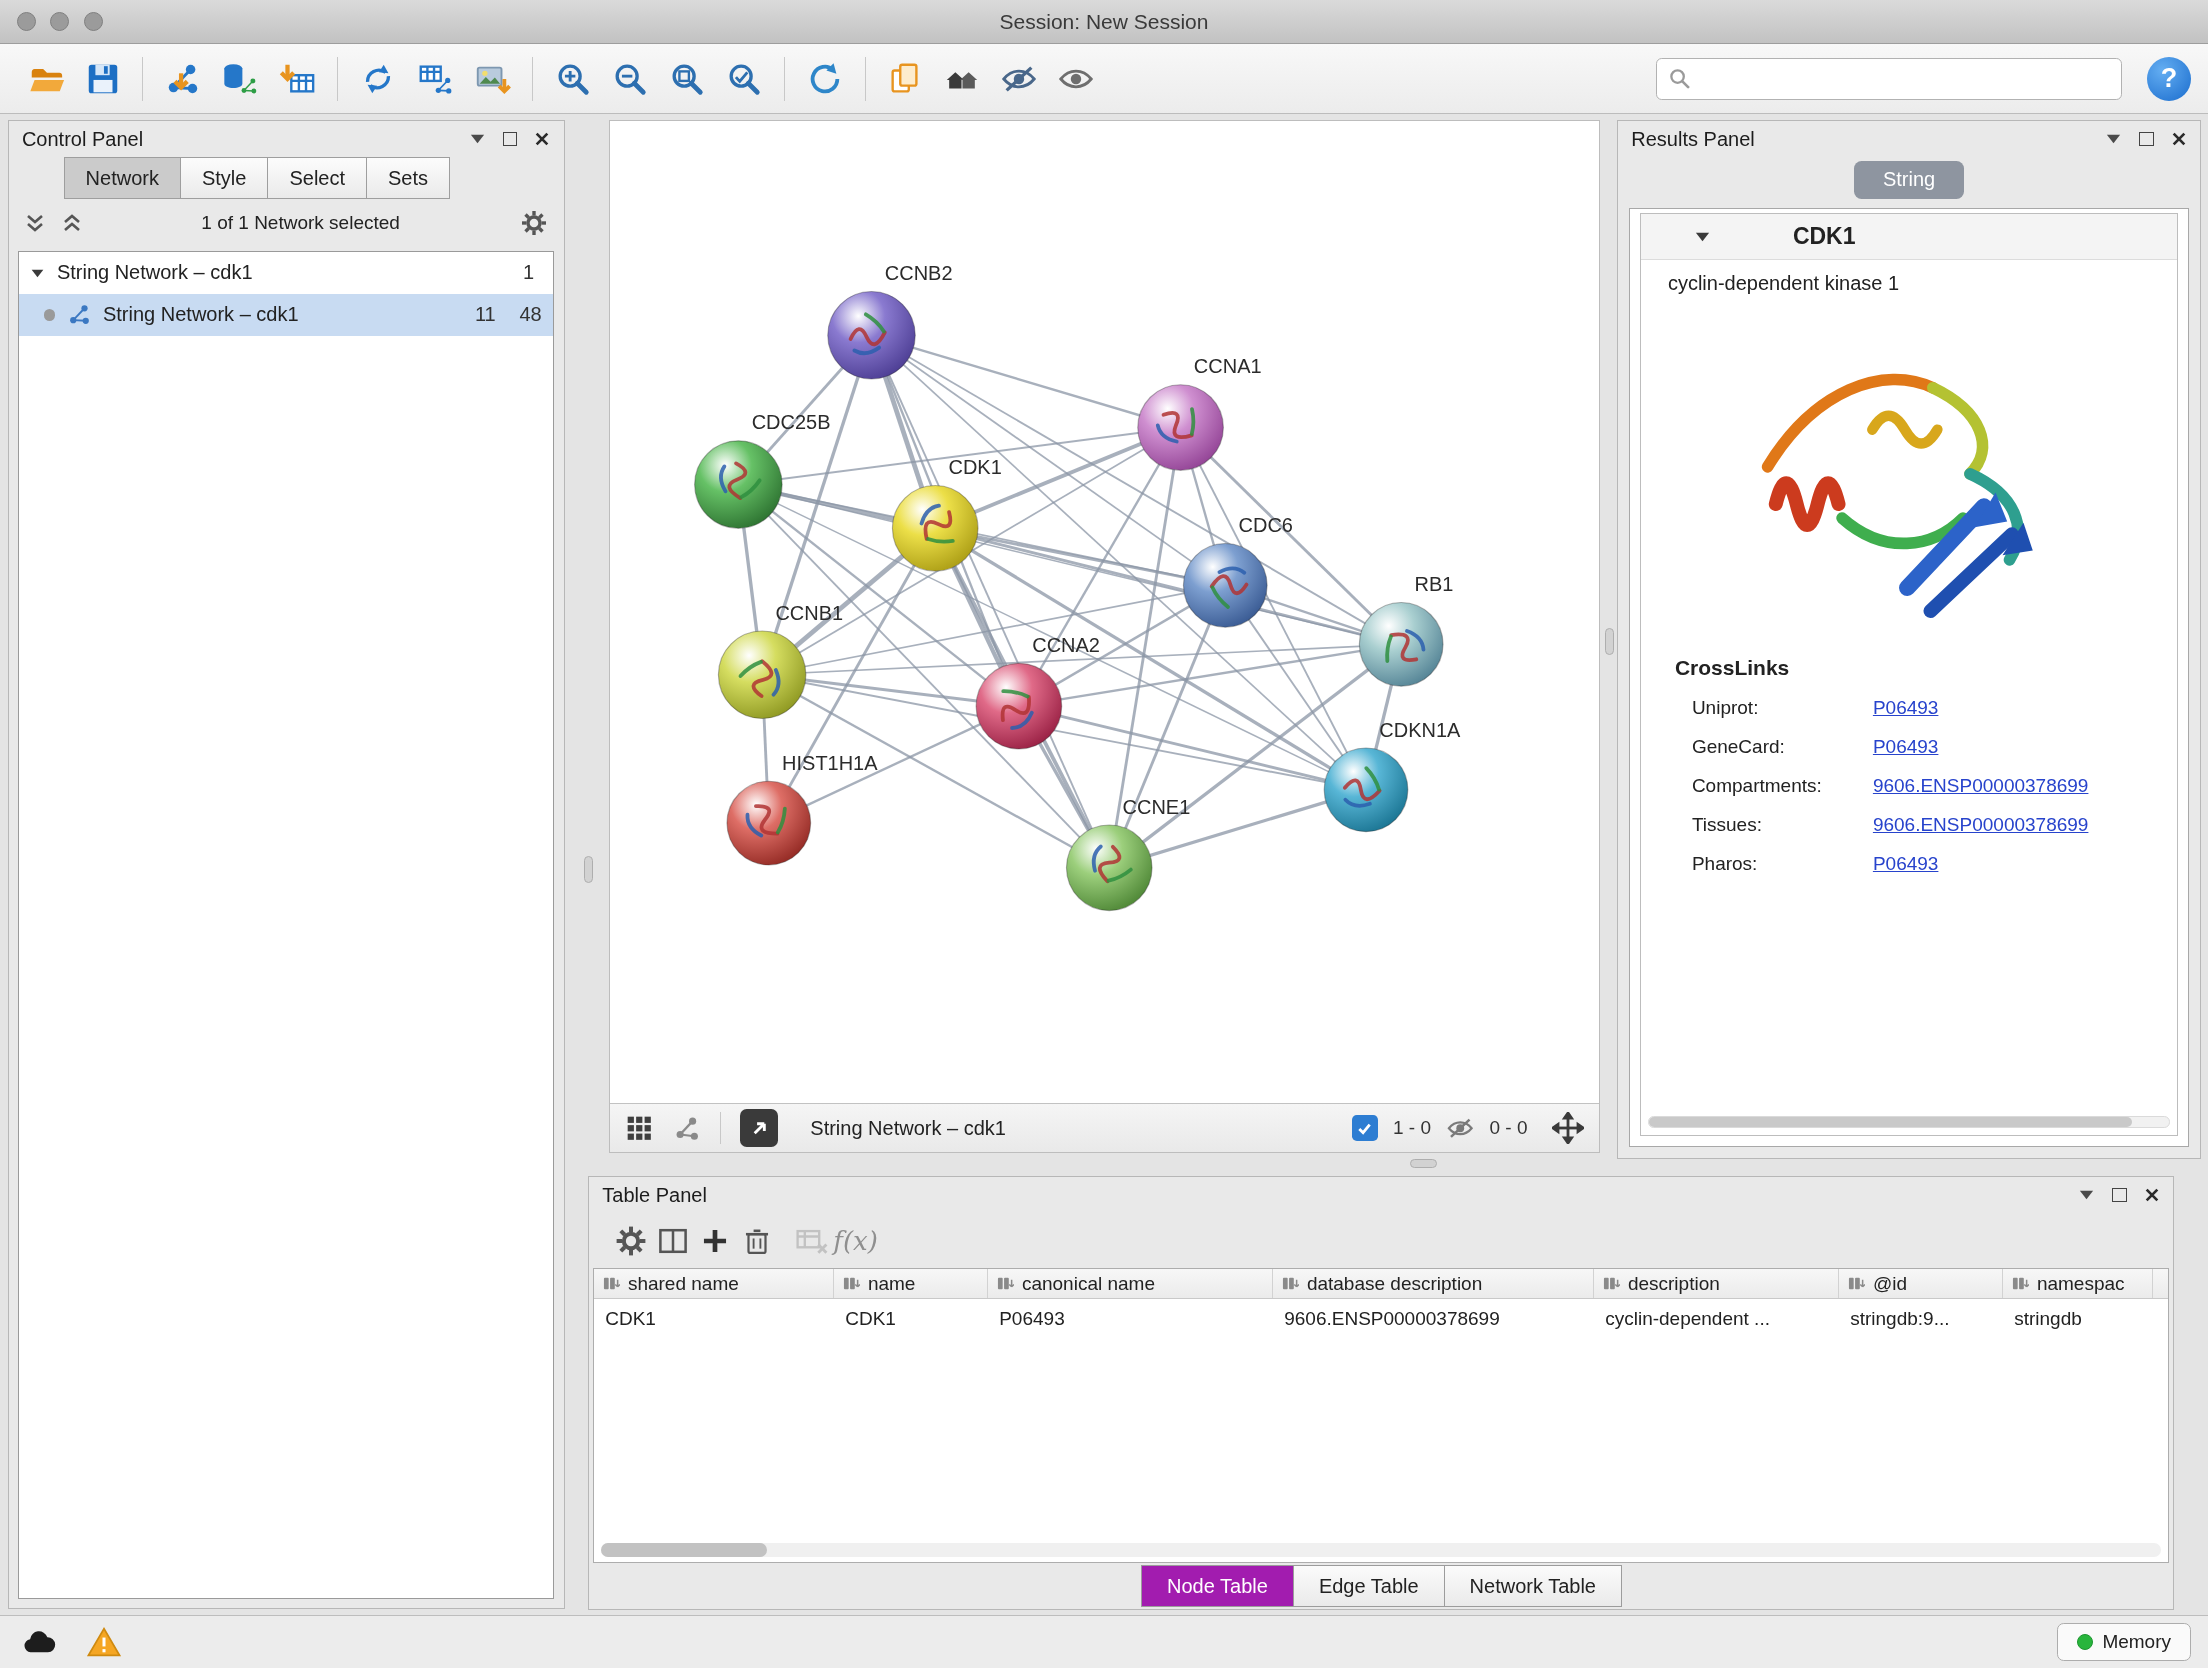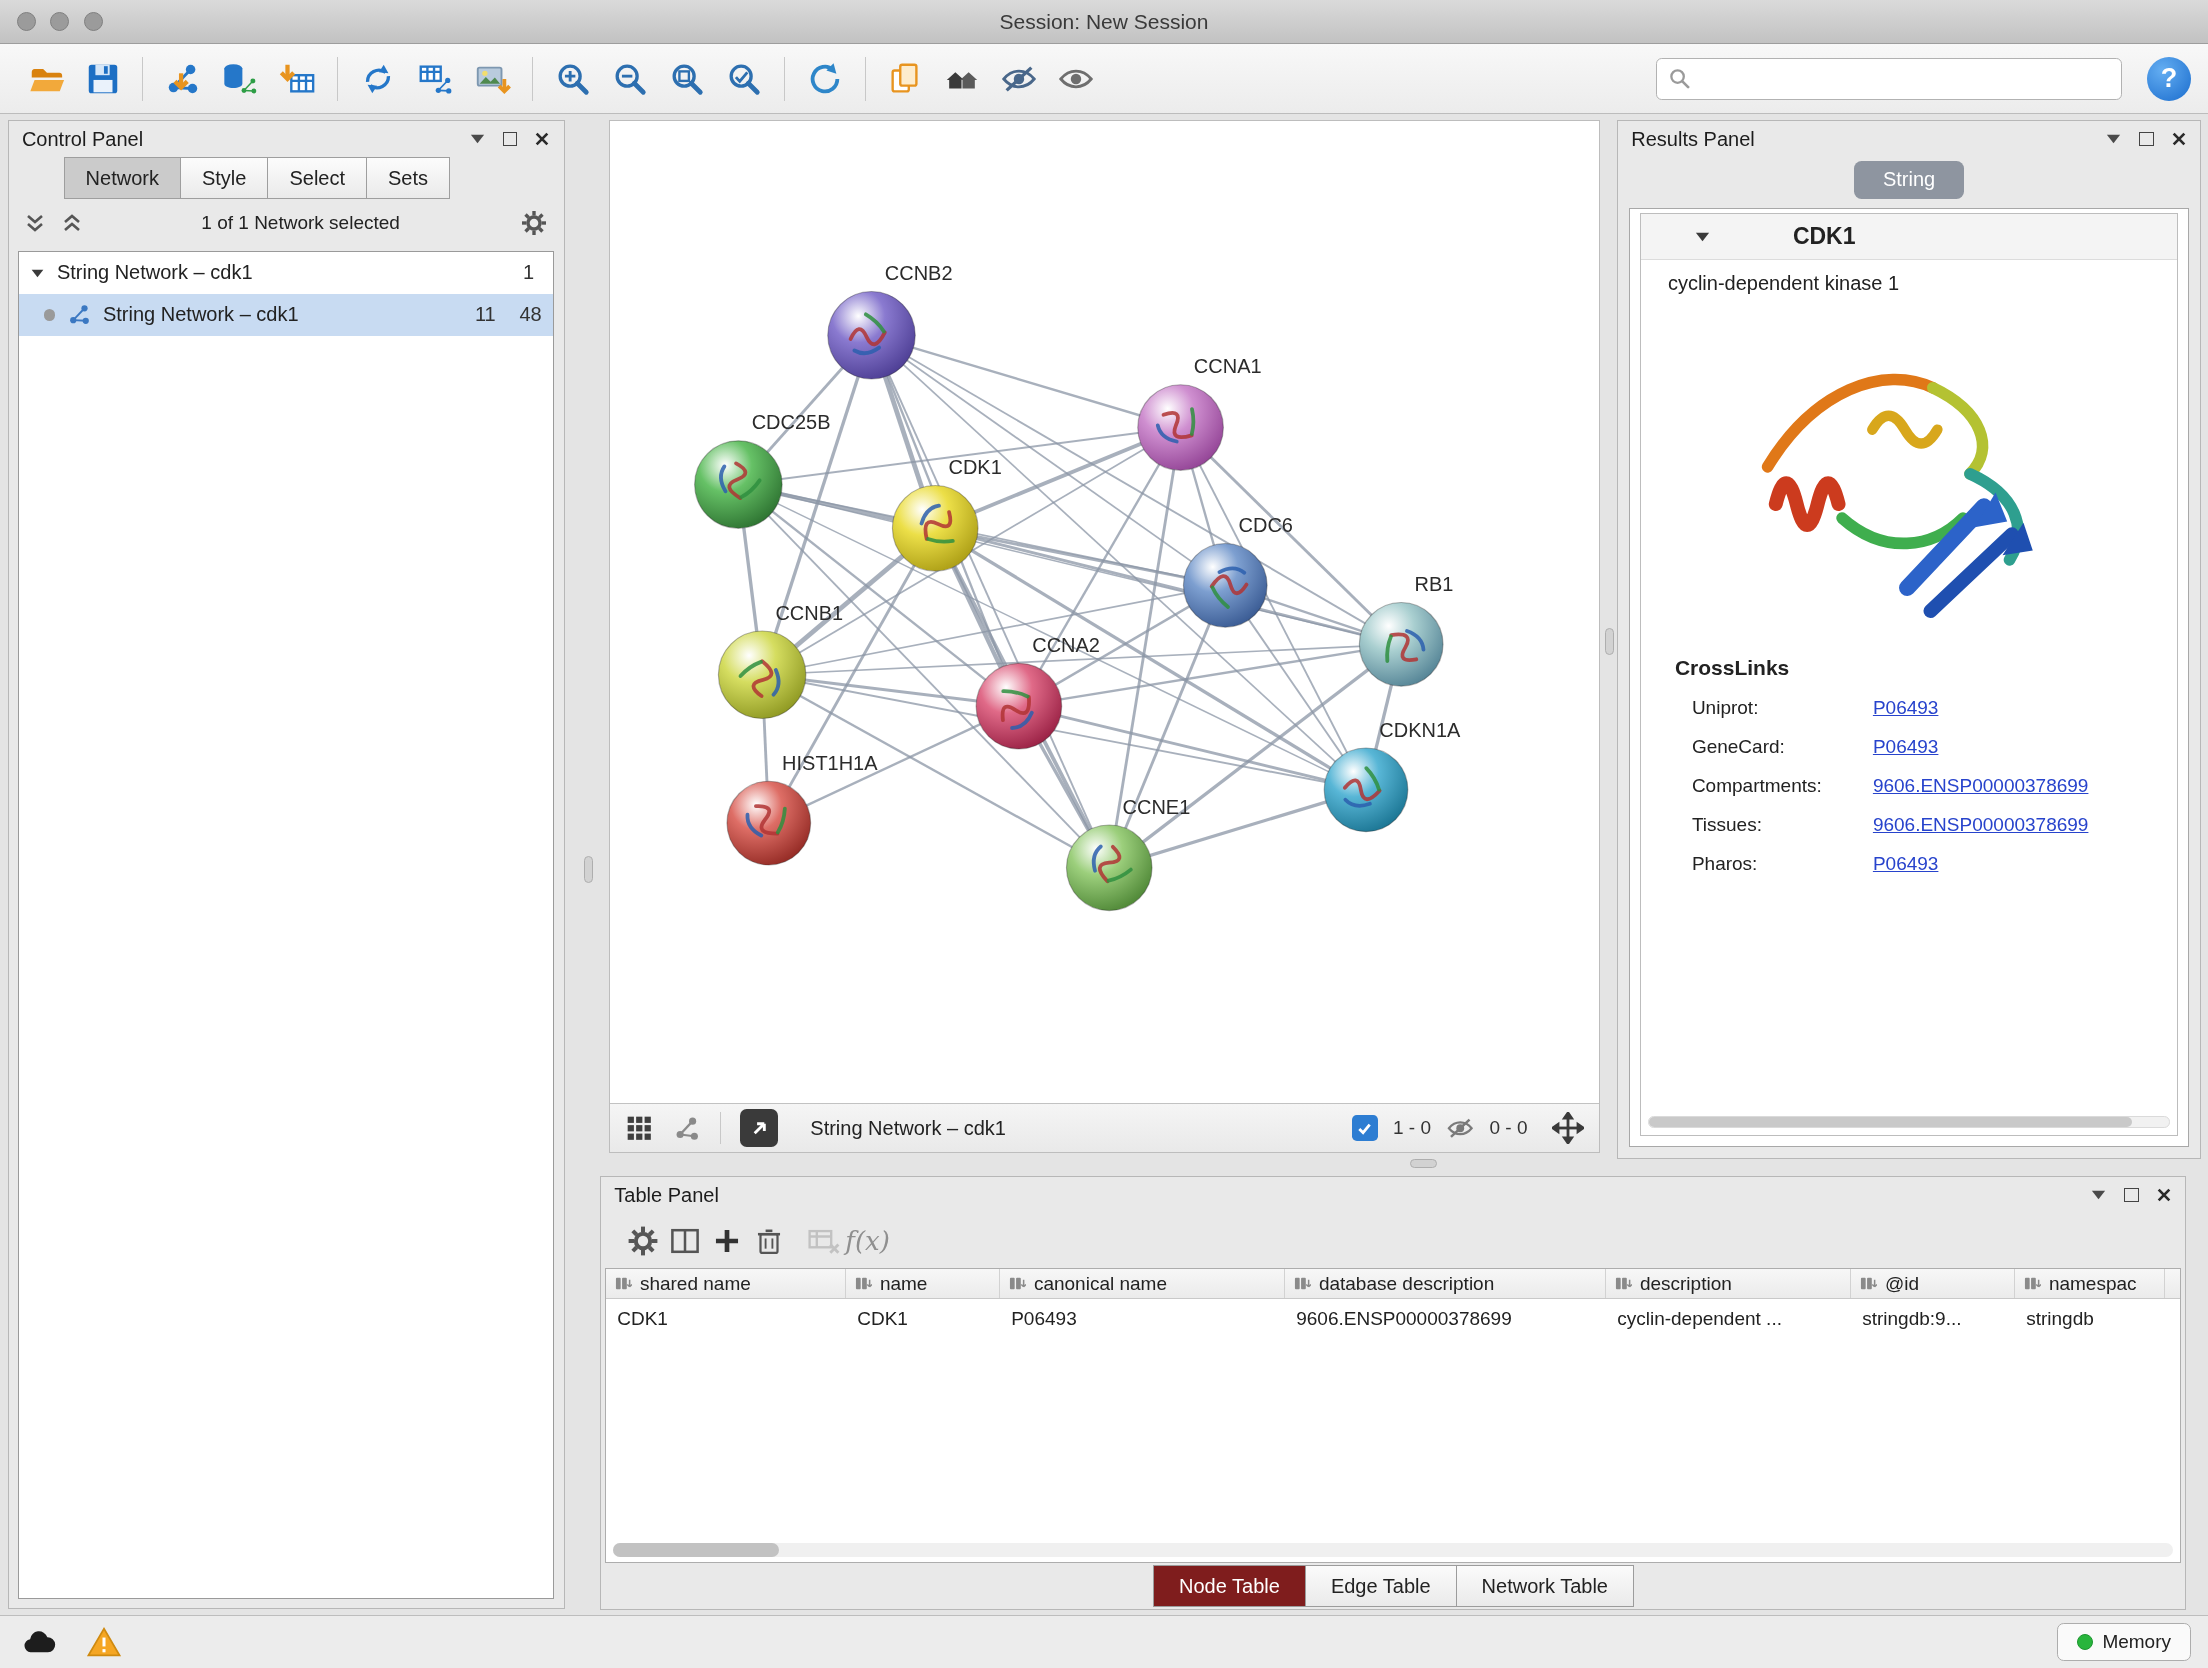--- a/index.html
+++ b/index.html
@@ -62,35 +62,35 @@
 .gene-title{font-size:23px;font-weight:bold}
 .gene-desc{font-size:20px;padding:11.4px 0 0 27px;flex:0 0 auto}
 .protein-img{align-self:center;margin:23px 0 3.8px;flex:0 0 auto}
 .cl-head{font-size:21px;font-weight:bold;padding:21px 0 7.6px 34px;flex:0 0 auto}
 .cl-row{display:flex;align-items:center;padding:8.6px 0 8.6px 51px;font-size:19px}
 .cl-label{width:181px}
 .cl-link{color:#2743cc;text-decoration:underline;cursor:pointer}
 .rp-scroll{margin:auto 7.6px 7.6px;height:11.4px;background:#f1f1f1;border:1px solid #dadada;border-radius:5.7px;flex:0 0 auto}
 .rp-scroll .thumb{width:93%;height:100%;background:#c9c9c9;border-radius:5.7px}
 
-#table-panel{left:600px;top:1176px;width:1586px;height:434px}
+#table-panel{left:588px;top:1176px;width:1586px;height:434px}
 .tp-toolbar{height:55px;display:flex;align-items:center;padding-left:21px;flex:0 0 auto}
 .tp-ic{width:42px;height:42px;display:flex;align-items:center;justify-content:center;cursor:pointer}
 .fx{font-family:"DejaVu Serif",serif;font-style:italic;font-size:26px;color:#8f8f8f}
 .tp-table{flex:1;margin:0 3.8px;background:#fff;border:1px solid #adadad;position:relative;overflow:hidden}
 .thead{display:flex;background:linear-gradient(#f7f7f7,#ebebeb);border-bottom:1px solid #c9c9c9;height:30px}
 .th{display:flex;align-items:center;gap:7.6px;padding:0 9.5px;border-right:1px solid #d2d2d2;font-size:19px;overflow:hidden;white-space:nowrap;cursor:pointer}
 .thicon{width:17px;height:17px;flex:0 0 auto}
 .tr{display:flex;height:40px}
 .td{padding:0 11.4px;display:flex;align-items:center;font-size:19px;overflow:hidden;white-space:nowrap}
 .hscroll{position:absolute;bottom:4.8px;left:7.6px;right:7.6px;height:14.3px;background:#f0f0f0;border-radius:7.6px}
 .hthumb{width:166px;height:14.3px;background:#c2c2c2;border-radius:7.6px;cursor:pointer}
 .tp-tabs{height:46px;display:flex;align-items:center;justify-content:center;flex:0 0 auto}
 .tp-tab{font-size:20px;padding:8.6px 25px;border:1px solid #9c9c9c;background:linear-gradient(#fbfbfb,#eaeaea);margin-right:-1px;cursor:pointer}
-.tp-tab.selected{background:#7f1d1d;color:#fff}
+.tp-tab.selected{background:#a21caf;color:#fff}
 
 .statusbar{position:absolute;left:0;bottom:0;right:0;height:53px;background:#ececec;border-top:1px solid #bdbdbd;display:flex;align-items:center;padding:0 17px;gap:21px}
 .sb-btn{width:44px;height:40px;display:flex;align-items:center;justify-content:center;cursor:pointer}
 .memory-btn{margin-left:auto;display:flex;align-items:center;gap:9.5px;border:1px solid #adadad;border-radius:6.7px;background:#fafafa;height:38px;padding:0 19px;font-size:19px;cursor:pointer}
 .mem-dot{width:16px;height:16px;border-radius:50%;background:#28b53c;border:1px solid #1d9630}
 
 .pill{position:absolute;background:#d2d2d2;border:1px solid #aeaeae;border-radius:5.7px;cursor:pointer}
 .pill.v{width:8.6px;height:27px}
 .pill.h{width:27px;height:8.6px}
 </style>

